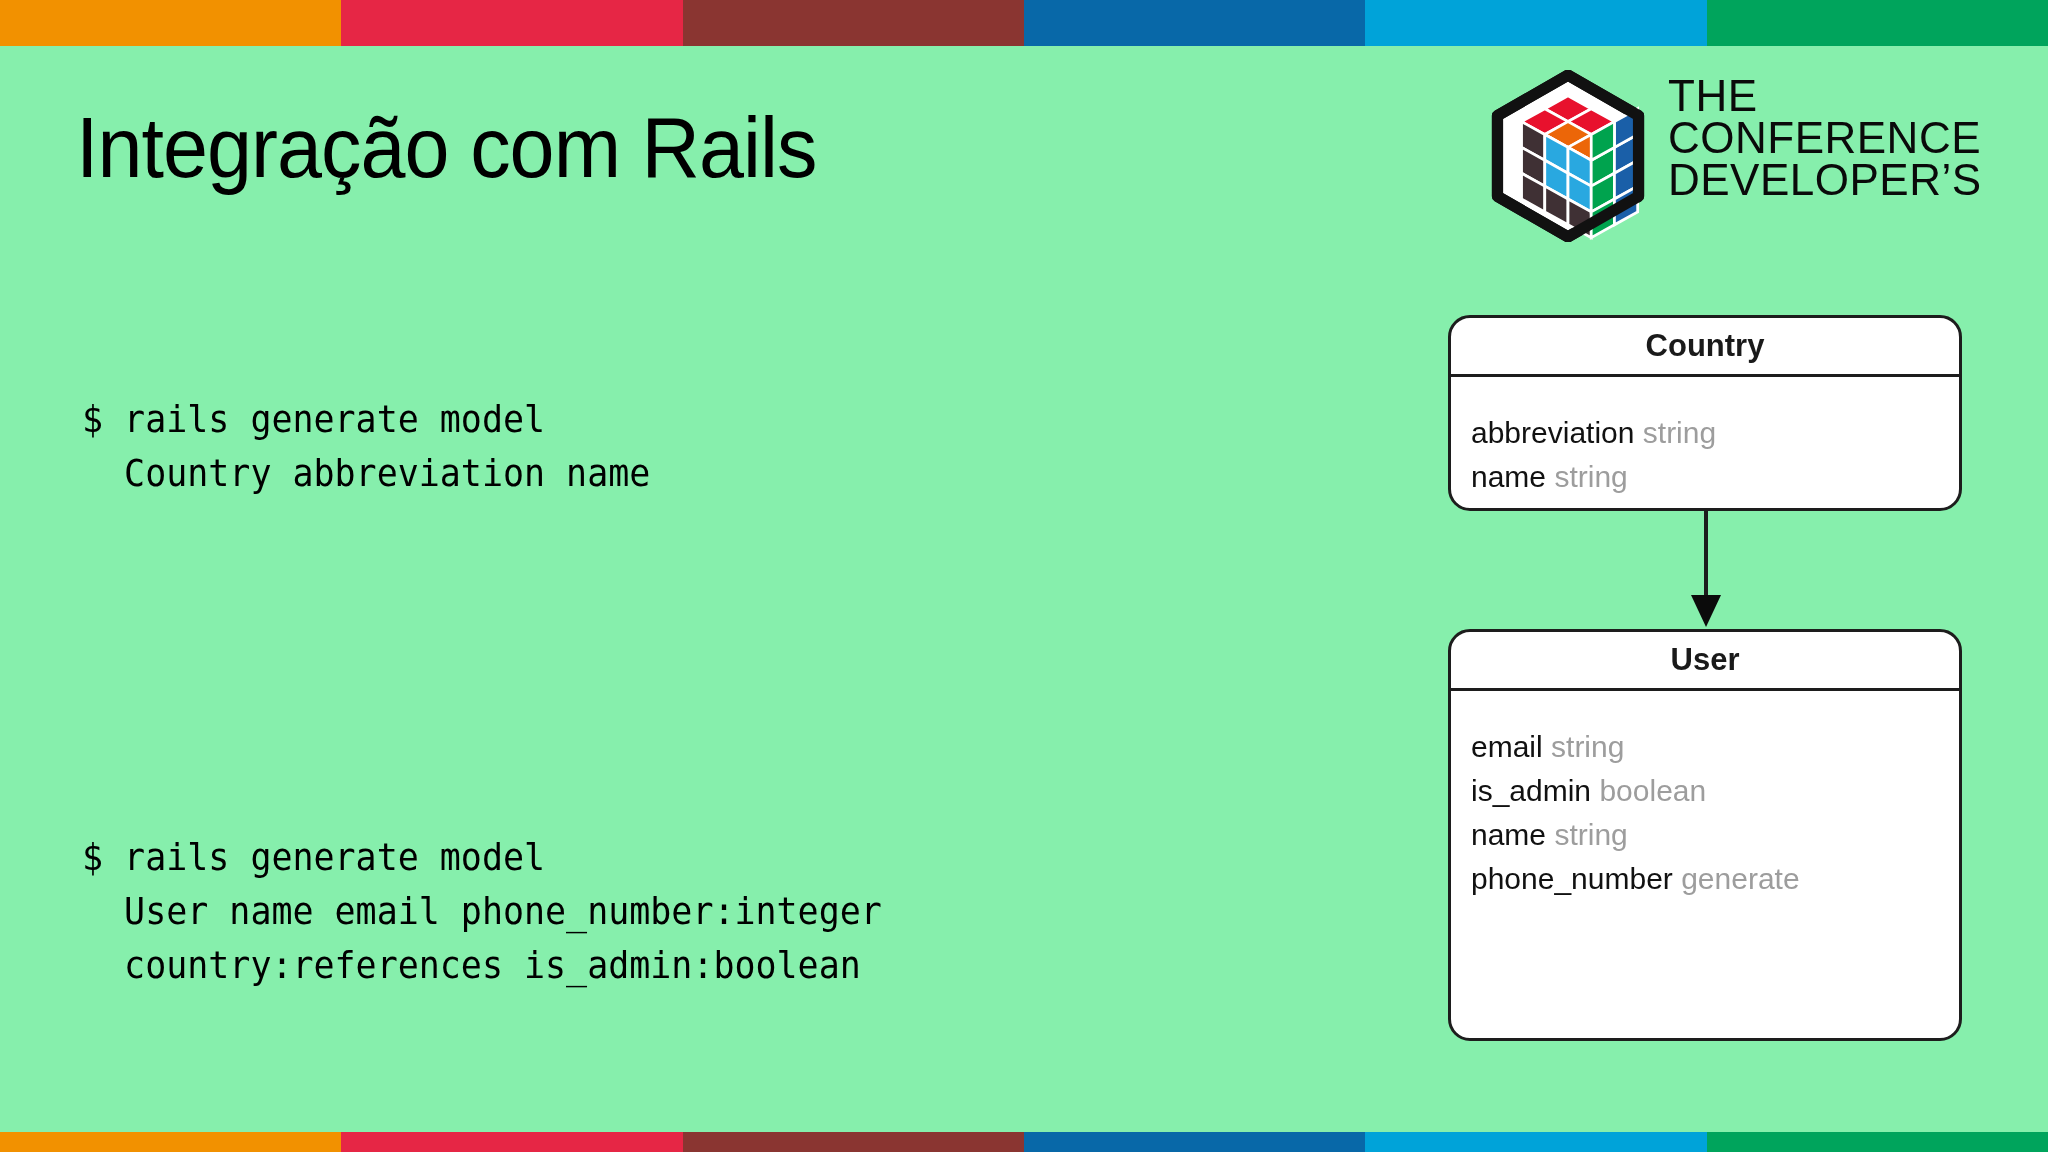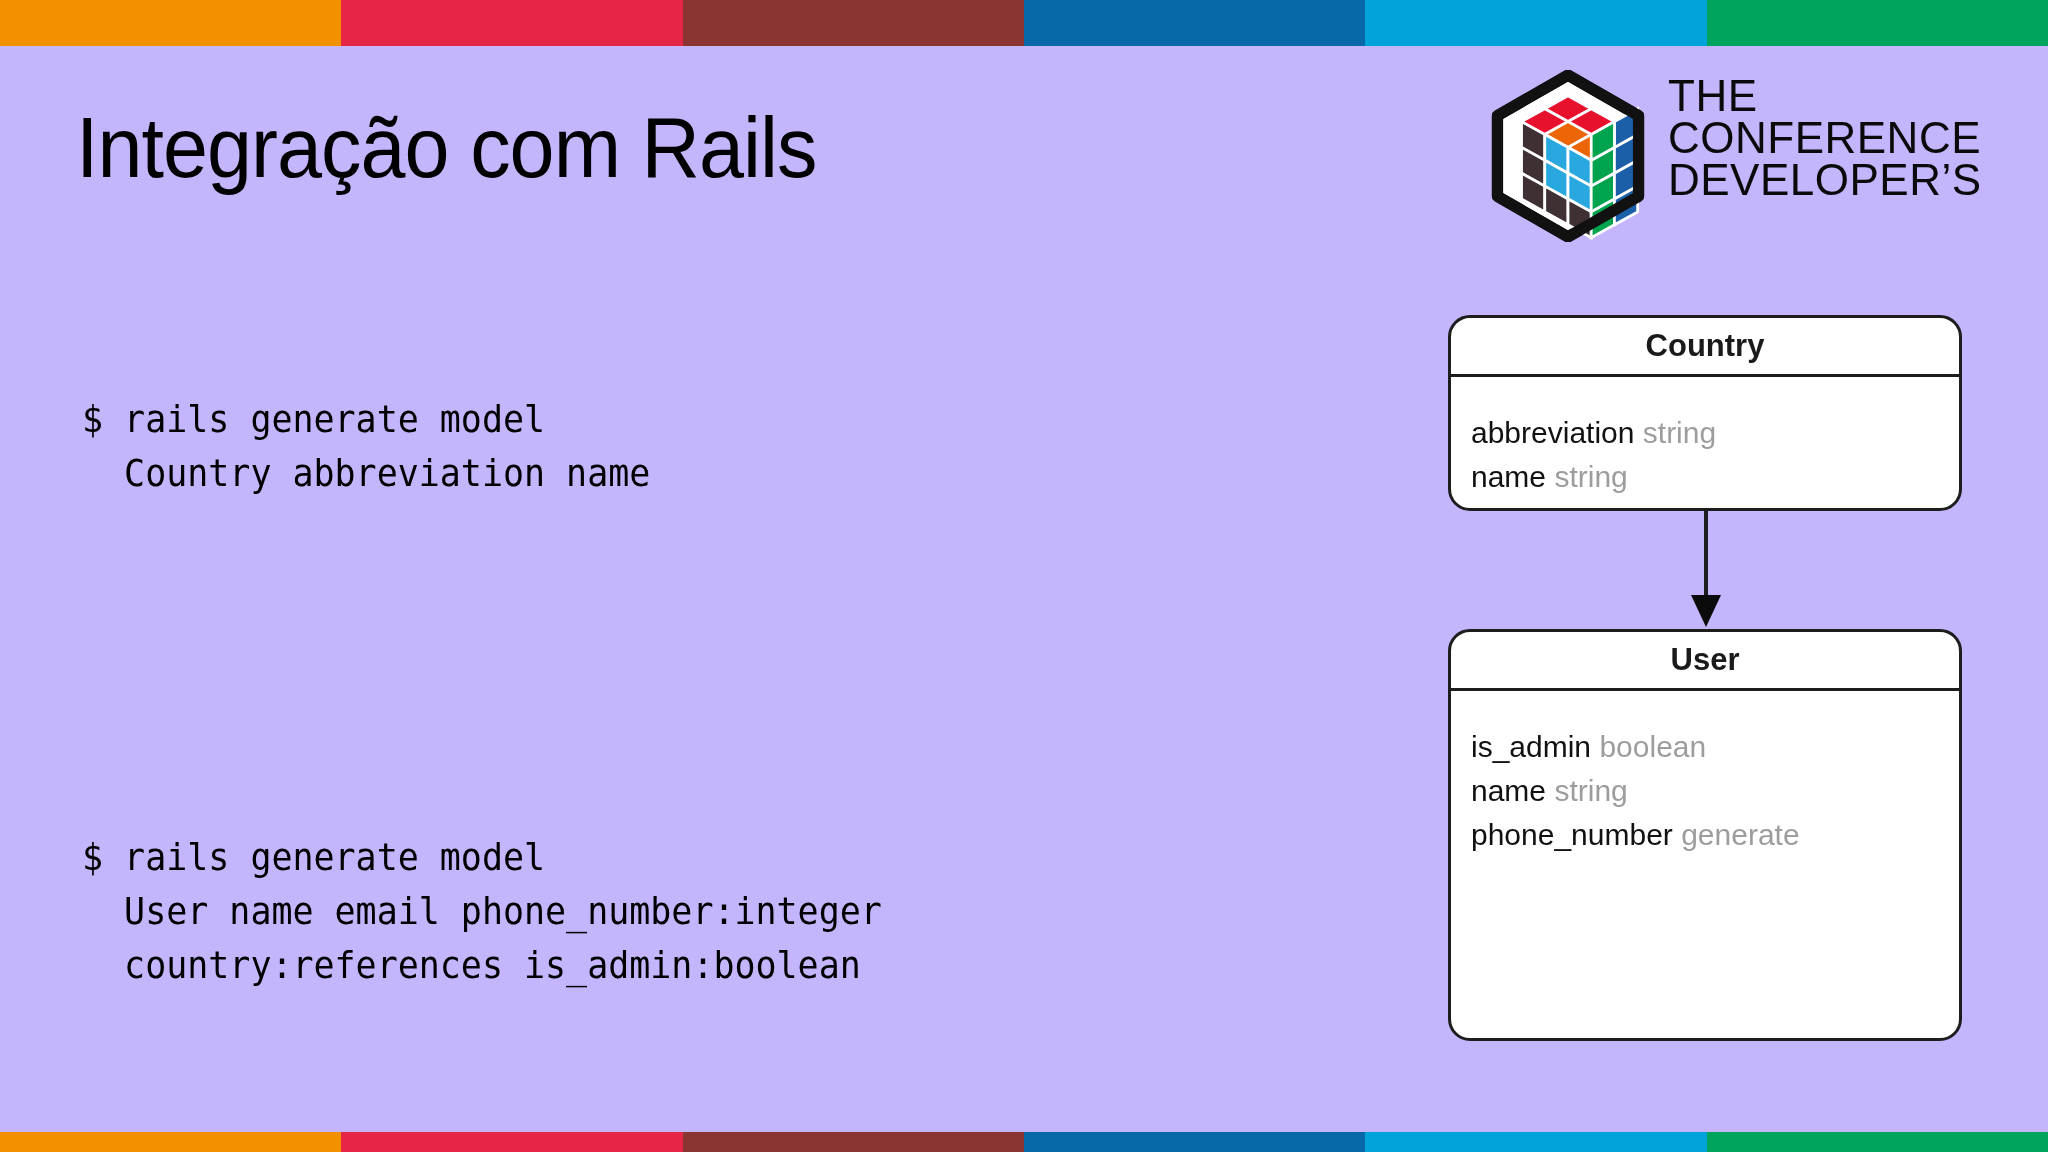--- a/index.html
+++ b/index.html
@@ -4,21 +4,21 @@
 <style>
   html, body {
     margin: 0;
     padding: 0;
     background: #ffffff;
   }
   #slide {
     position: relative;
     width: 2048px;
     height: 1152px;
-    background: #c4b5fd;
+    background: #86efac;
     overflow: hidden;
     font-family: "Liberation Sans", sans-serif;
   }
 
   
   .colorbar {
     position: absolute;
     left: 0;
     width: 2048px;
     display: flex;
@@ -212,20 +212,24 @@
 
     <svg id="uml-arrow" viewBox="0 0 56 118" xmlns="http://www.w3.org/2000/svg">
       <line x1="28" y1="0" x2="28" y2="92" stroke="#1d1d1d" stroke-width="4"></line>
       <polygon points="28,116 13,84 43,84" fill="#0b0b0b"></polygon>
     </svg>
 
     <div id="box-user" class="uml-box">
       <div class="uml-title">User</div>
       <div class="uml-fields">
         <div class="uml-field">
+          <span class="fname">email</span>
+          <span class="ftype">string</span>
+        </div>
+        <div class="uml-field">
           <span class="fname">is_admin</span>
           <span class="ftype">boolean</span>
         </div>
         <div class="uml-field">
           <span class="fname">name</span>
           <span class="ftype">string</span>
         </div>
         <div class="uml-field">
           <span class="fname">phone_number</span>
           <span class="ftype">generate</span>

